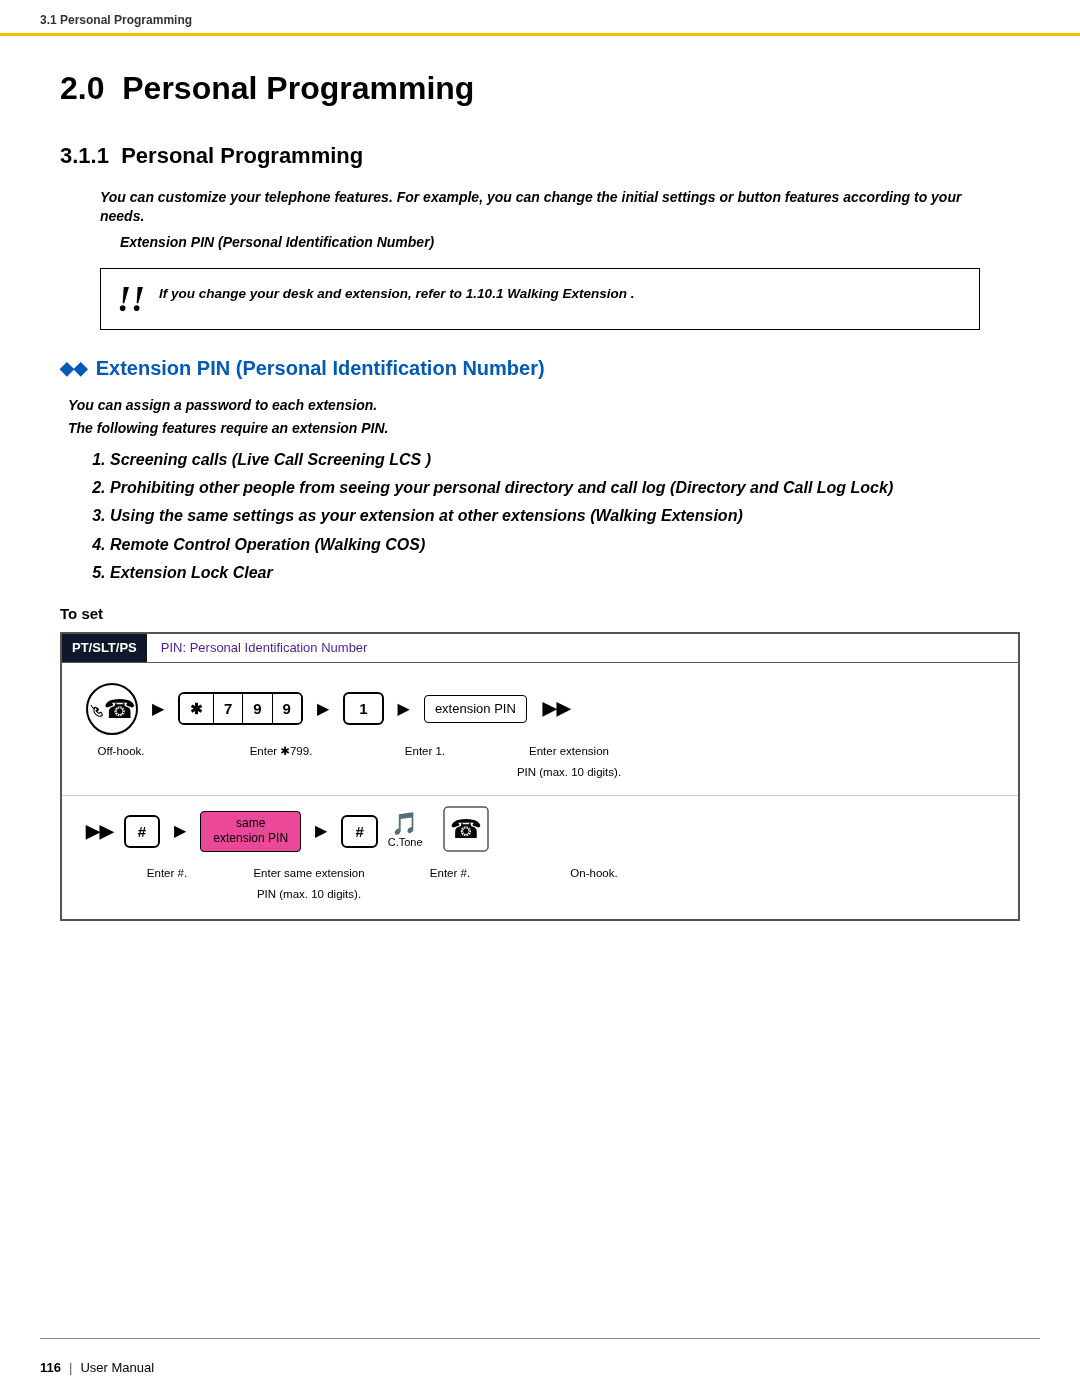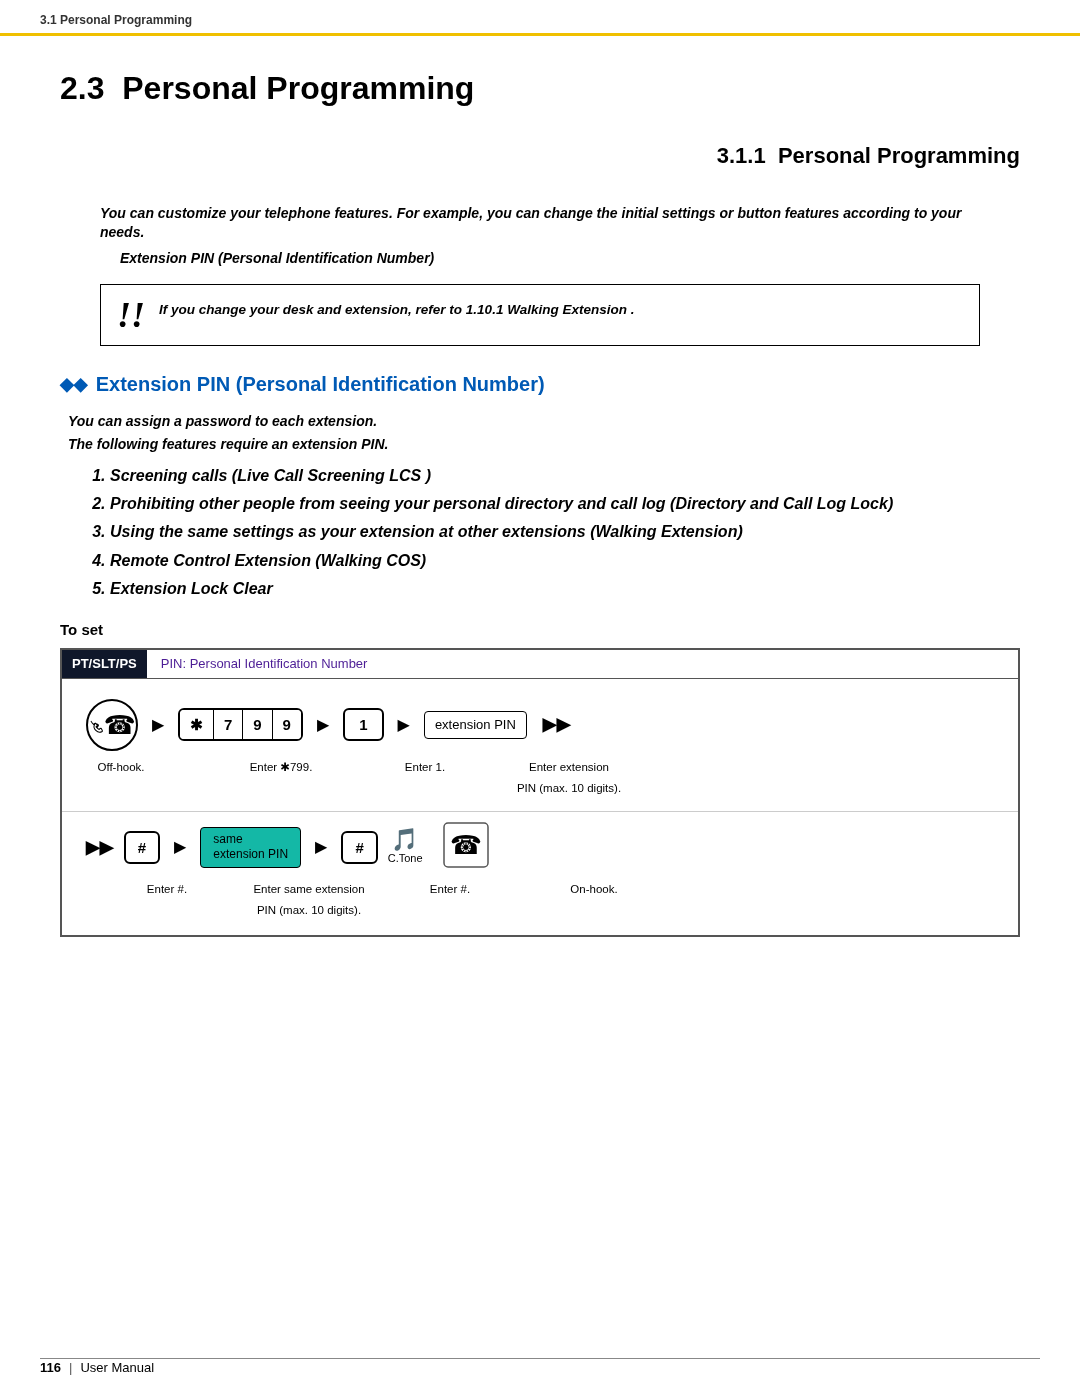--- a/index.html
+++ b/index.html
@@ -37,22 +37,21 @@
       color: #000;
       margin-bottom: 30px;
       margin-top: 10px;
     }
 
     
     .section-title {
       font-size: 22px;
       font-weight: bold;
       color: #000;
-      margin-bottom: 32px;
-      text-align: right;
+      margin-bottom: 16px;
     }
 
     
     .intro-text {
       font-size: 14px;
       font-weight: bold;
       font-style: italic;
       color: #000;
       margin-bottom: 6px;
       margin-left: 40px;
@@ -222,22 +221,22 @@
       min-width: 80px;
       text-align: center;
     }
 
     
     .same-ext-box {
       border: 1.5px solid #000;
       border-radius: 4px;
       padding: 4px 12px;
       font-size: 12px;
-      background: #14b8a6;
-      text-align: left;
+      background: #ec4899;
+      text-align: center;
       line-height: 1.3;
     }
 
     
     .ctone-icon {
       display: flex;
       flex-direction: column;
       align-items: center;
       font-size: 11px;
     }
@@ -296,21 +295,21 @@
 </head>
 <body>
 
 <div class="header-bar">
   <span>3.1 Personal Programming</span>
 </div>
 
 <div class="main-content">
 
   <h1 class="chapter-title">
-    <span>2.3</span>&nbsp;&nbsp;<span>Personal Programming</span>
+    <span>2.0</span>&nbsp;&nbsp;<span>Personal Programming</span>
   </h1>
 
   <h2 class="section-title">
     <span>3.1.1</span>&nbsp;&nbsp;<span>Personal Programming</span>
   </h2>
 
   <p class="intro-text">You can customize your telephone features. For example, you can change the initial settings or button features according to your needs.</p>
   <p class="intro-subtext">Extension PIN (Personal Identification Number)</p>
 
   <div class="note-box">
@@ -323,21 +322,21 @@
     <span>Extension PIN (Personal Identification Number)</span>
   </div>
 
   <p class="desc-text">You can assign a password to each extension.</p>
   <p class="desc-text">The following features require an extension PIN.</p>
 
   <ol class="numbered-list">
     <li>Screening calls (Live Call Screening  LCS )</li>
     <li>Prohibiting other people from seeing your personal directory and call log (Directory and Call Log Lock)</li>
     <li>Using the same settings as your extension at other extensions (Walking Extension)</li>
-    <li>Remote Control Extension (Walking COS)</li>
+    <li>Remote Control Operation (Walking COS)</li>
     <li>Extension Lock Clear</li>
   </ol>
 
   <p class="to-set-label">To set</p>
 
   <div class="diagram-box">
 
     <div class="diagram-header">
       <div class="pt-label">PT/SLT/PS</div>
       <div class="header-desc">PIN: Personal Identification Number</div>
@@ -452,17 +451,17 @@
 
       <div style="width:60px; text-align:center;">
         <span class="lbl">On-hook.</span>
       </div>
     </div>
 
   </div>
 
 </div>
 
-<div style="position:absolute; bottom:20px; left:40px; right:40px; display:flex; align-items:center; gap:8px; border-top:1px solid #888; padding-top:0;">
+<div style="position:absolute; bottom:20px; left:40px; right:40px; display:flex; align-items:center; gap:8px; border-top:1px solid #888; padding-top:20px;">
   <span style="font-size:13px; font-weight:bold;">116</span>
   <span style="font-size:13px; color:#555;">|</span>
   <span style="font-size:13px;">User Manual</span>
 </div>
 
 </body></html>

